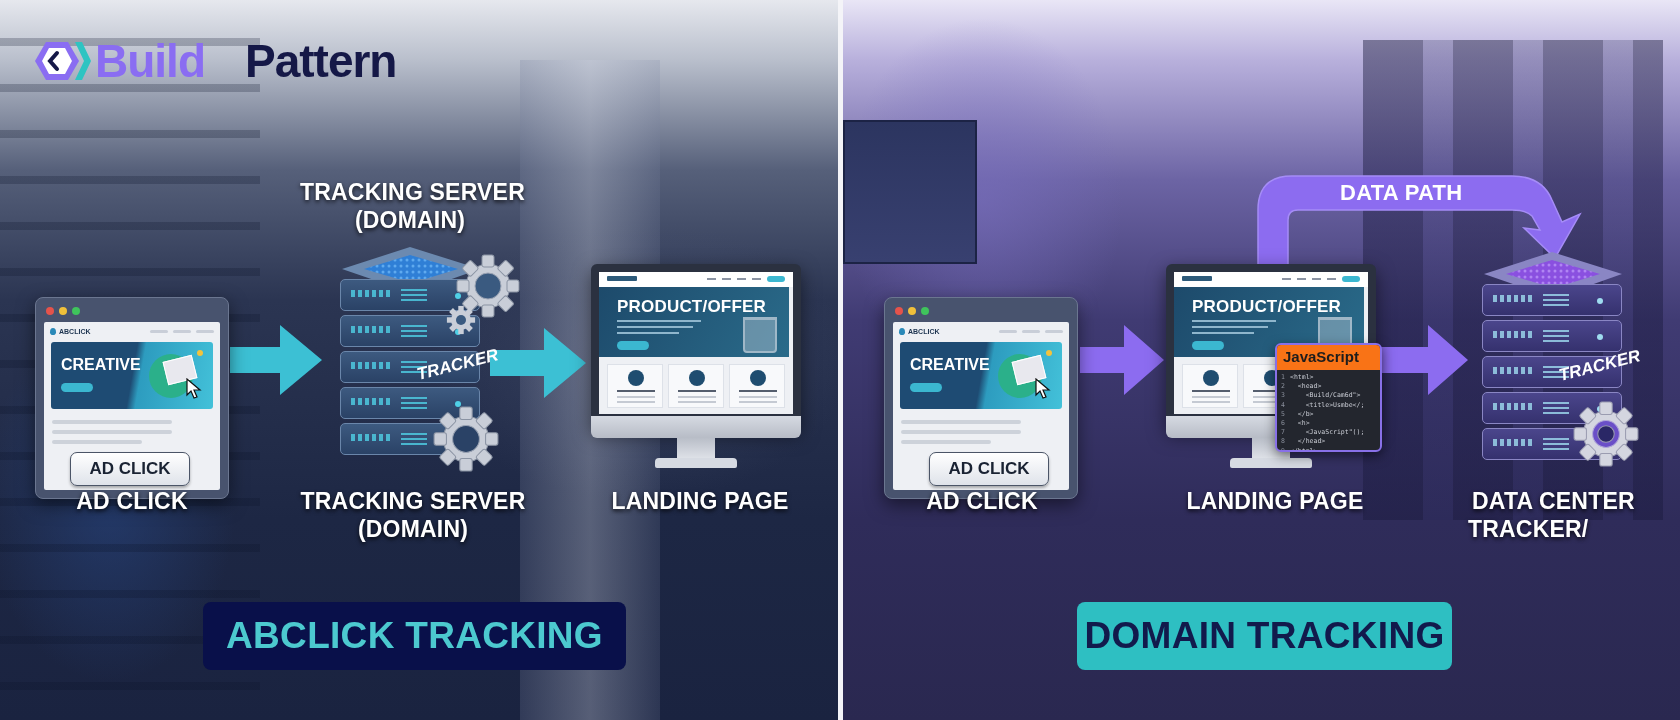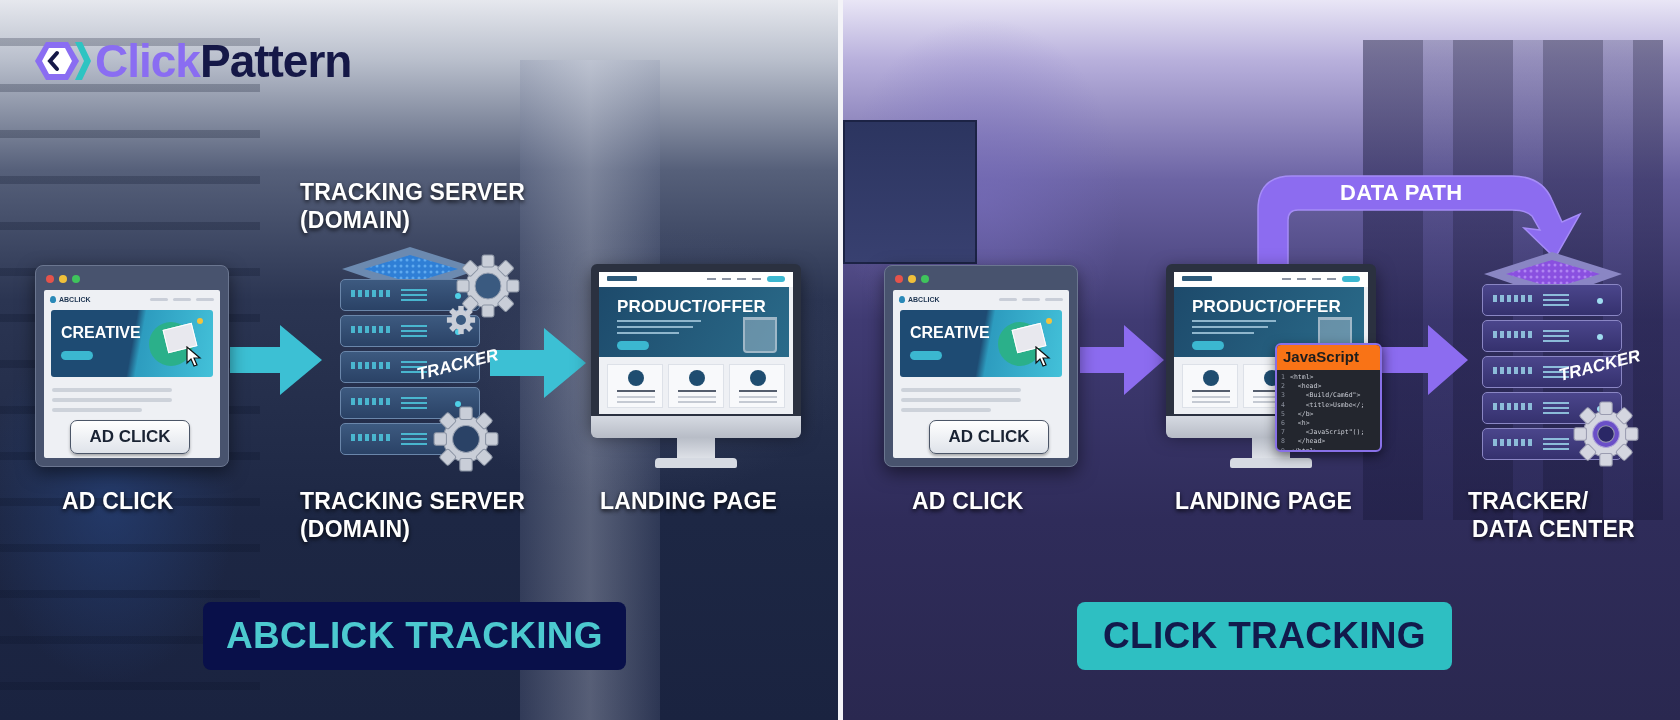--- a/index.html
+++ b/index.html
@@ -31,29 +31,29 @@
   #right-panel::after { content:""; position:absolute; left:520px; top:40px; width:300px; height:480px;
     background: repeating-linear-gradient(90deg, rgba(25,25,60,0.45) 0 60px, rgba(40,40,90,0.25) 60px 90px); }
 
   .abs { position: absolute; }
 
   
   #logo { position:absolute; left:35px; top:38px; display:flex; align-items:center; z-index:5; }
   #logo .hex { width:44px; height:42px; position:relative; }
   #logo .word { font-family:"Liberation Sans", sans-serif; font-weight:700; font-size:46px; letter-spacing:-1px; margin-left:10px; line-height:46px; }
   #logo .click { color:#8a6df2; }
-  #logo .pattern { color:#151847; }
-
-  
-  .lbl { position:absolute; color:#fff; font-weight:700; font-size:23px; line-height:28px;
+  #logo .pattern { color:#151847;margin-left:40px; }
+
+  
+  .lbl { position:absolute; color:#fff; font-weight:700; font-size:23px; text-align:center; line-height:28px;
     text-shadow: 0 2px 4px rgba(0,0,0,0.8); letter-spacing:0.2px; z-index:4; white-space:nowrap; }
 
   
   .browser { position:absolute; width:194px; height:202px; background:#48536e; border-radius:8px;
-    box-shadow:0 6px 18px rgba(0,0,0,0.5); border:1px solid #6b7690; z-index:3; }
+    box-shadow:0 6px 18px rgba(0,0,0,0.5); border:1px solid #6b7690; z-index:3;margin-top:32px; }
   .browser .dots { position:absolute; left:10px; top:9px; display:flex; gap:5px; }
   .browser .dots span { width:8px; height:8px; border-radius:50%; display:block; }
   .browser .page { position:absolute; left:8px; top:24px; right:8px; bottom:8px; background:#eef0f4; border-radius:2px; overflow:hidden; }
   .browser .brand { position:absolute; left:6px; top:6px; font-size:7px; font-weight:700; color:#1d3450; display:flex; align-items:center; gap:3px; }
   .browser .brand i { width:6px; height:7px; background:#2a89b8; border-radius:50% 50% 50% 50%/60% 60% 40% 40%; display:block; }
   .browser .navbars { position:absolute; right:6px; top:8px; display:flex; gap:5px; }
   .browser .navbars span { width:18px; height:3px; background:#c9ced8; border-radius:2px; display:block; }
   .browser .banner { position:absolute; left:7px; top:20px; right:7px; height:67px; border-radius:3px;
     background: linear-gradient(100deg, #1e4b73 0%, #1e4b73 50%, #2d9cbf 55%, #43c1d9 100%); overflow:hidden; }
   .browser .banner .ttl { position:absolute; left:10px; top:14px; color:#fff; font-weight:700; font-size:16px; }
@@ -133,21 +133,21 @@
 <div id="logo">
   <div class="hex">
     <svg width="60" height="42" viewBox="0 0 60 42">
       <polygon points="11,2 33,2 44,21 33,40 11,40 0,21" fill="#8a6df2"></polygon>
       <polygon points="14,8 30,8 37,21 30,34 14,34 7,21" fill="#ffffff"></polygon>
       <path d="M22,13 L15,21 L22,29" stroke="#151847" stroke-width="4" fill="none" stroke-linecap="round"></path>
       <polygon points="44,2 51,2 60,21 51,40 44,40 53,21" fill="#2ec4c2" transform="translate(-4,0)"></polygon>
     </svg>
   </div>
   <span class="word" style="margin-left:16px;">
-    <span class="click">Click</span><span class="pattern">Pattern</span>
+    <span class="click">Build</span><span class="pattern">Pattern</span>
   </span>
 </div>
 
 <div class="lbl" style="left:300px; top:178px; width:220px;">
   <div>TRACKING SERVER</div>
   <div>(DOMAIN)</div>
 </div>
 
 <div class="browser" style="left:35px; top:265px;">
   <div class="dots">
@@ -482,17 +482,17 @@
         <rect x="19" y="-6" width="12" height="12" rx="2"></rect>
       </g>
     <circle r="13" fill="#6a4fc8" stroke="#b0a8d8"></circle>
     <circle r="8" fill="#2a2766"></circle>
   </g>
 </svg>
 
 <div class="lbl" style="left:912px; top:487px; width:140px;">AD CLICK</div>
 <div class="lbl" style="left:1175px; top:487px; width:200px;">LANDING PAGE</div>
 <div class="lbl" style="left:1460px; top:487px; width:180px; text-align:left;">
+  <div style="padding-left:12px;">DATA CENTER</div>
   <div style="padding-left:8px;">TRACKER/</div>
-  <div style="padding-left:12px;">DATA CENTER</div>
-</div>
-
-<div id="badge-direct" class="badge">CLICK TRACKING</div>
+</div>
+
+<div id="badge-direct" class="badge">DOMAIN TRACKING</div>
 
 </body></html>

